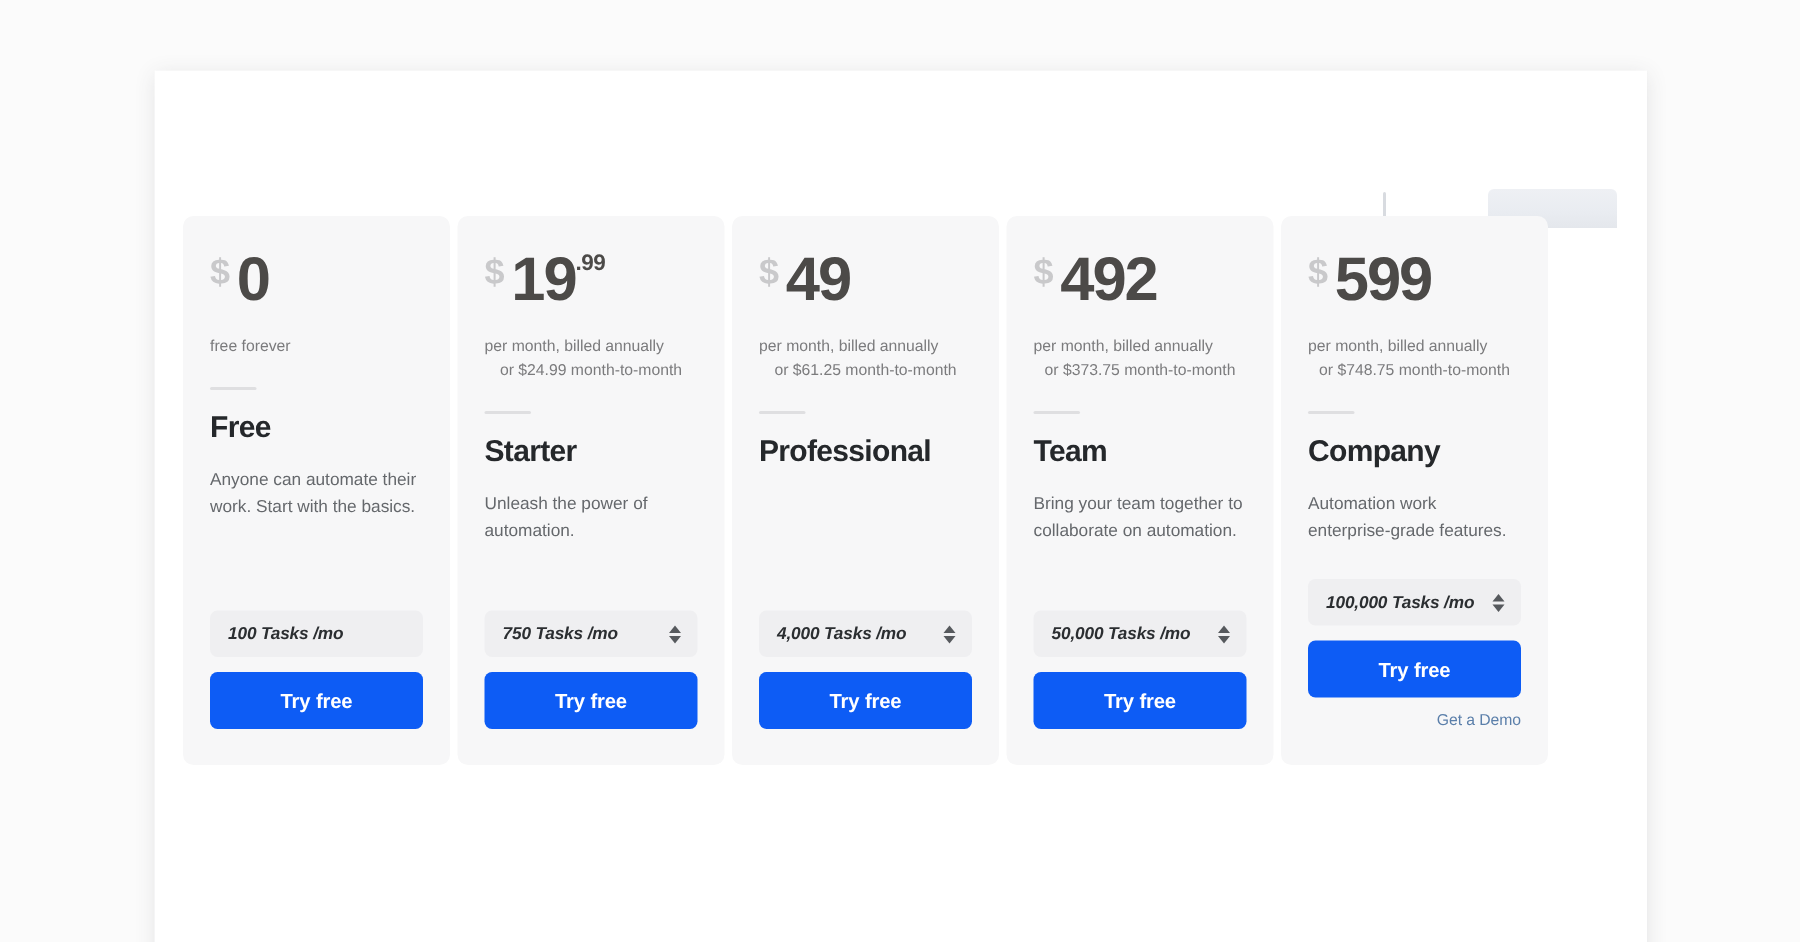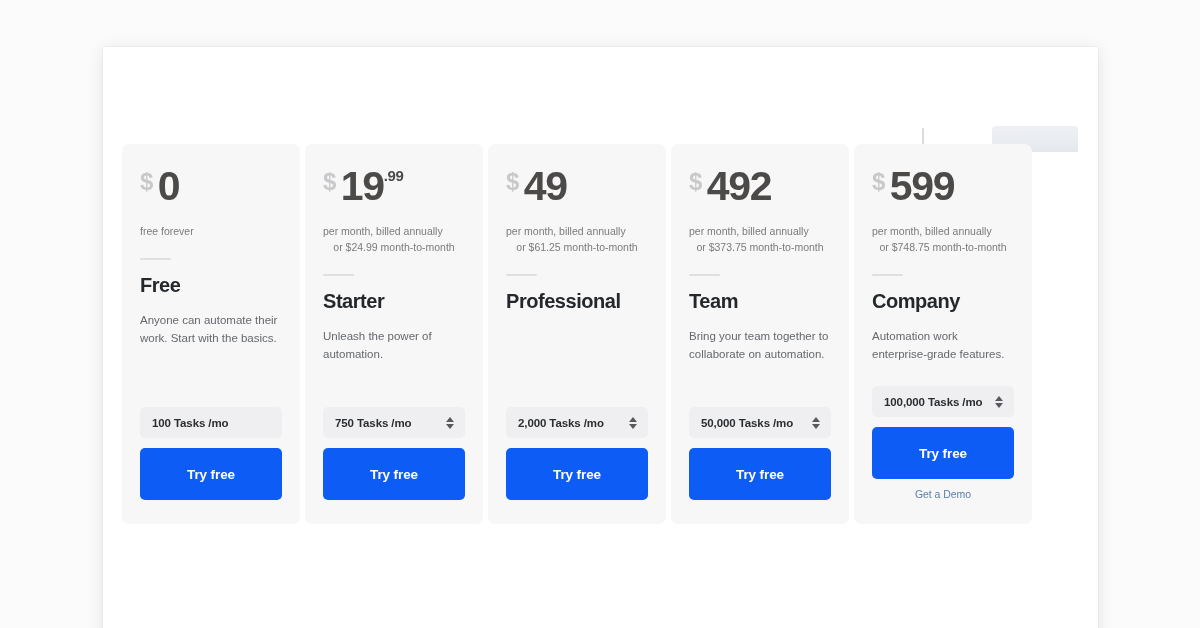--- a/index.html
+++ b/index.html
@@ -152,20 +152,21 @@
   .task-select {
     height: 31px;
     background: #efeff1;
     border-radius: 5px;
     display: flex;
     align-items: center;
     justify-content: space-between;
     padding: 0 10px 0 12px;
     box-sizing: border-box;
     margin-bottom: 10px;
+    font-style: italic;
   }
   .task-select-label {
     font-size: 11.5px;
     font-weight: 700;
     color: #2b2e31;
     letter-spacing: -0.1px;
   }
   .stepper-icon {
     display: flex;
     flex-direction: column;
@@ -186,36 +187,36 @@
     width: 0; height: 0;
     border-left: 4px solid transparent;
     border-right: 4px solid transparent;
     border-top: 5px solid #56595d;
   }
 
   
   .cta-button {
     display: block;
     width: 100%;
-    height: 52px;
+    height: 38px;
     background: #0d5cf5;
     border: none;
     border-radius: 5px;
     color: #ffffff;
     font-family: "Liberation Sans", sans-serif;
     font-size: 13.5px;
     font-weight: 700;
     letter-spacing: -0.1px;
     cursor: pointer;
     padding: 0;
   }
 
   .demo-link {
     display: block;
-    text-align: center;
+    text-align: right;
     margin-top: 9px;
     font-size: 10.5px;
     color: #5b7faa;
     text-decoration: none;
     letter-spacing: -0.05px;
   }
   .demo-link:empty { display: none; }
 </style>
 </head>
 <body>
@@ -279,21 +280,21 @@
       <span class="currency">$</span>
       <span class="amount">49</span>
 
     </div>
     <p class="billing-note">per month, billed annually</p>
     <p class="billing-note secondary">or $61.25 month-to-month</p>
     <div class="divider"></div>
     <h3 class="plan-name">Professional</h3>
     <div class="card-footer">
       <div class="task-select">
-        <span class="task-select-label">2,000 Tasks /mo</span>
+        <span class="task-select-label">4,000 Tasks /mo</span>
         <span class="stepper-icon">
           <span class="tri-up"></span>
           <span class="tri-down"></span>
         </span>
       </div>
       <button class="cta-button">Try free</button>
 
     </div>
   </div>
       <div class="plan-card">

